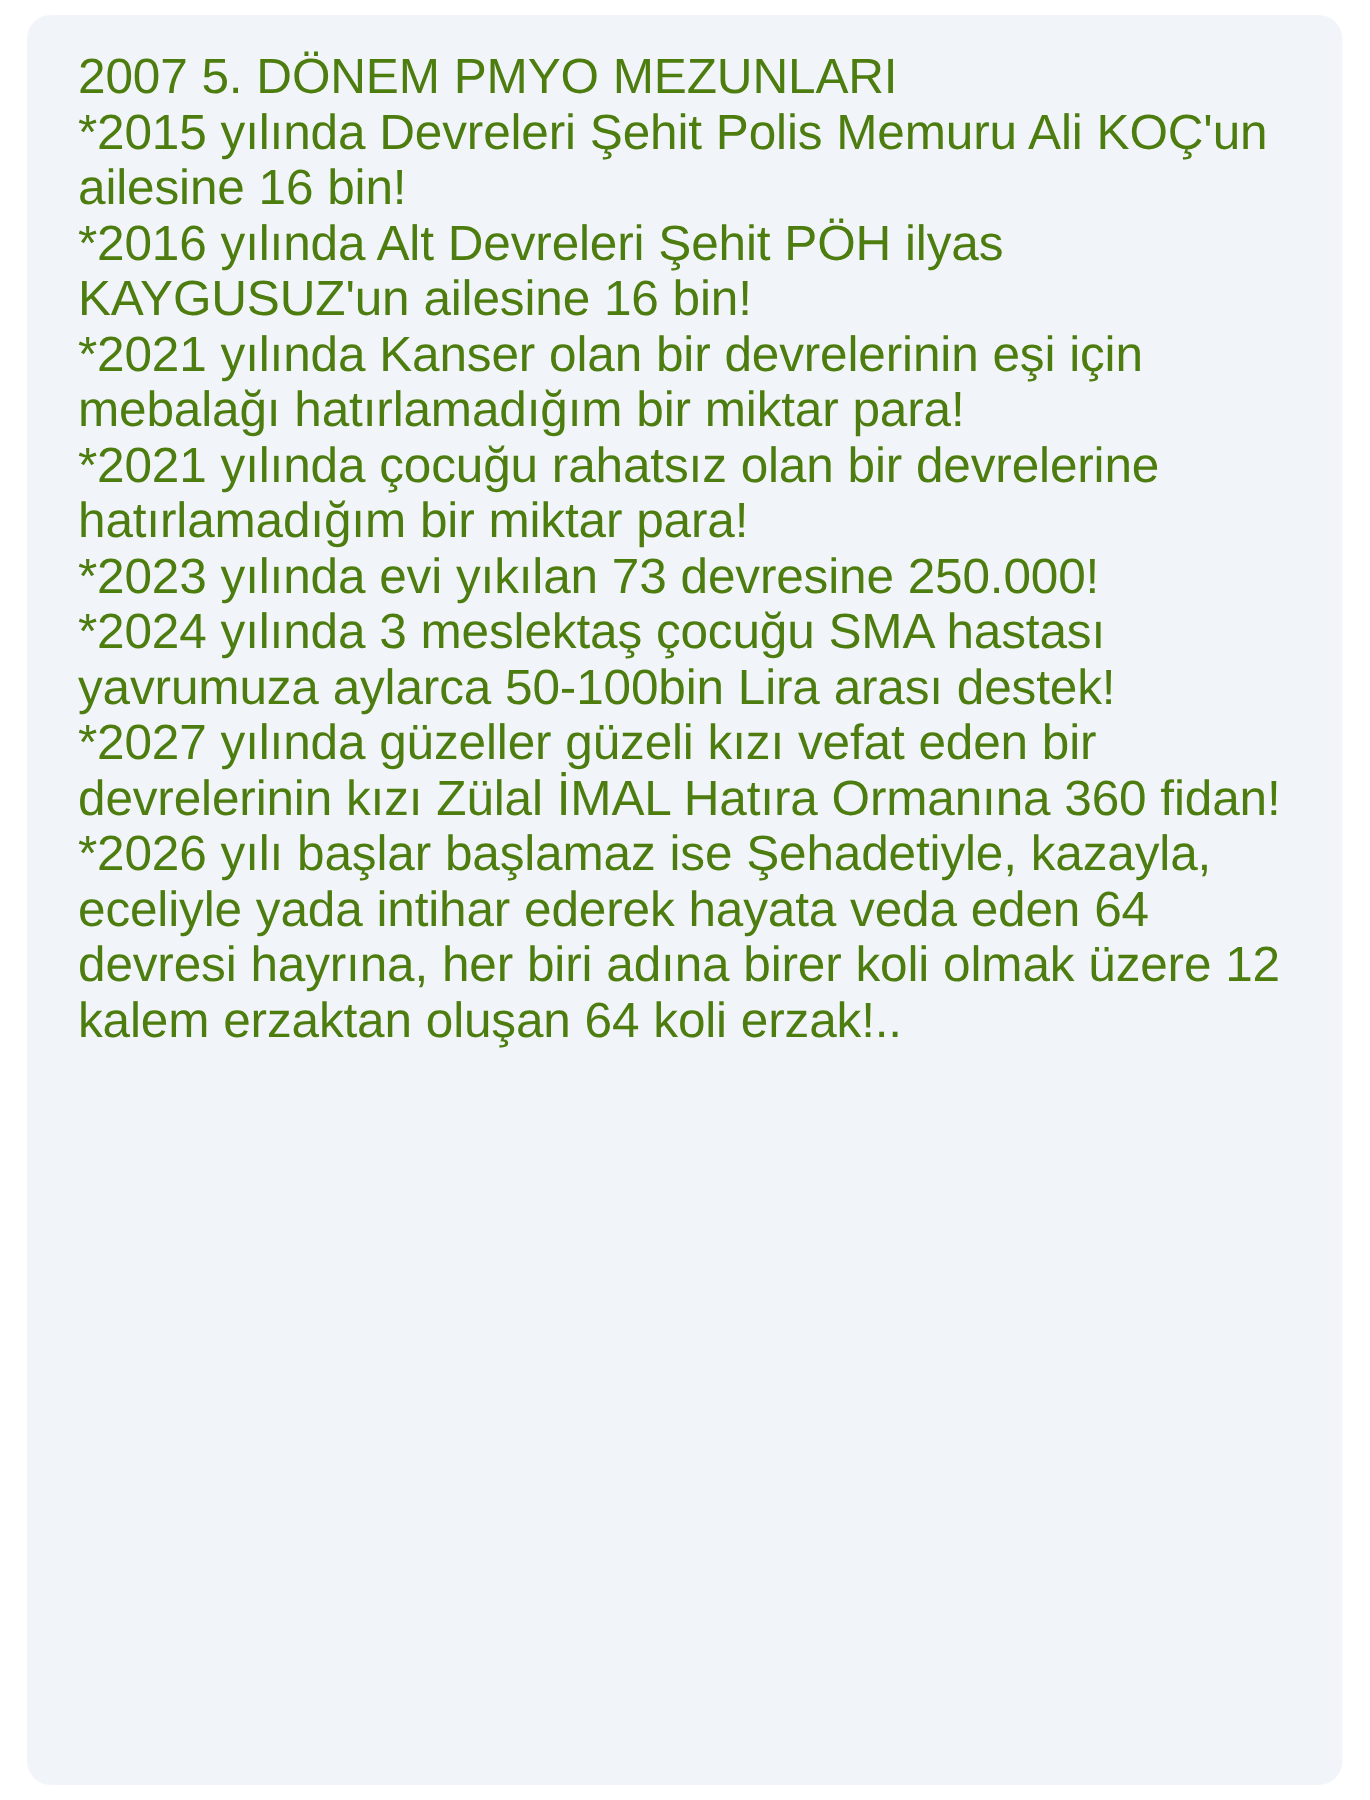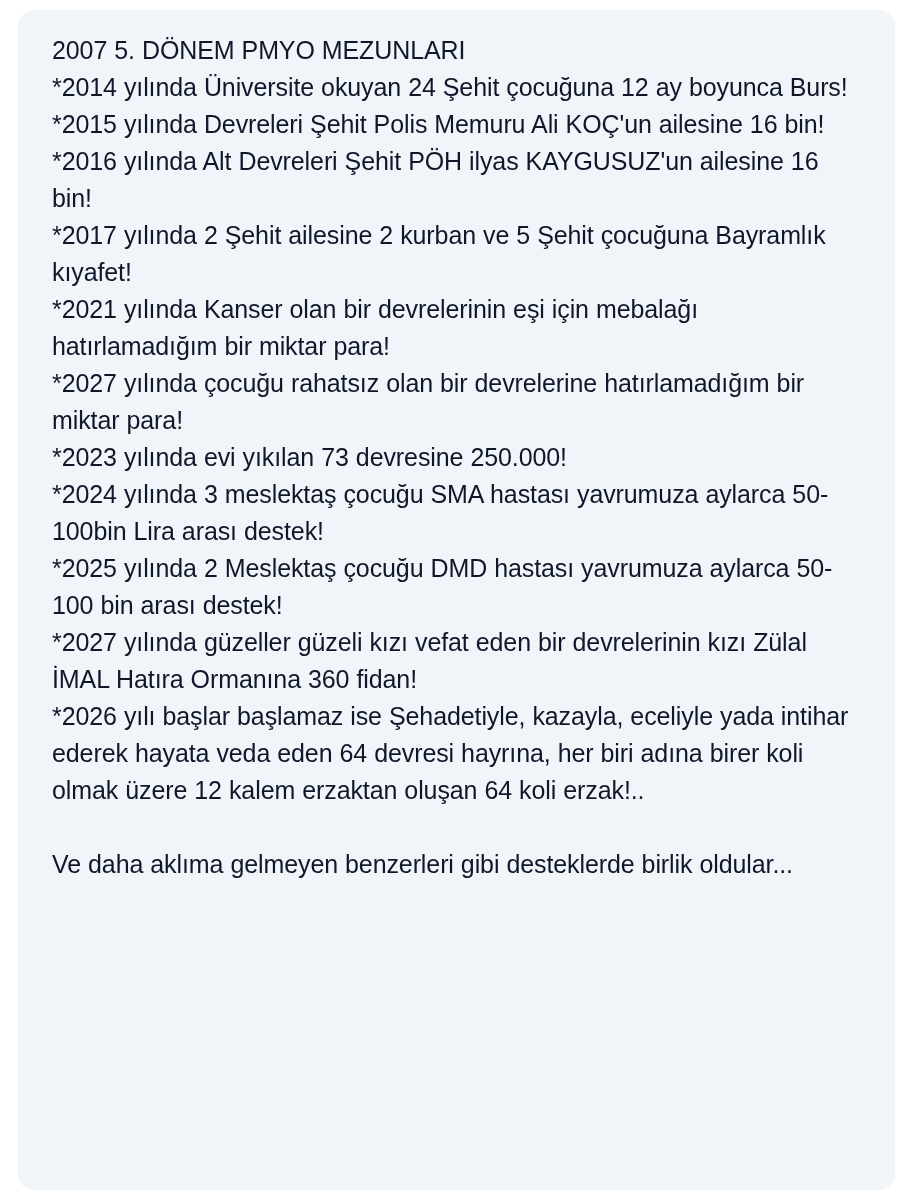--- a/index.html
+++ b/index.html
@@ -26,50 +26,46 @@
     top: 10px;
     width: 877px;
     height: 1180px;
     background: #f1f5fa;
     border-radius: 16px;
     box-sizing: border-box;
     padding: 22px 30px 0 34px;
     overflow: hidden;
   }
   .note-body {
-    font-size: 25px;
+    font-size: 33px;
     line-height: 37px;
-    color: #0f172a;
+    color: #4d7c0f;
     letter-spacing: -0.1px;
     word-spacing: 0.2px;
   }
   .para {
     margin: 0;
     white-space: pre-wrap;
   }
   .spacer {
     height: 37px;
   }
 </style>
 </head>
 <body>
 
 <div class="screen">
   <div class="note-card">
     <div class="note-body">
       <p class="para">2007 5. DÖNEM PMYO MEZUNLARI</p>
-      <p class="para">*2014 yılında Üniversite okuyan 24 Şehit çocuğuna 12 ay boyunca Burs!</p>
       <p class="para">*2015 yılında Devreleri Şehit Polis Memuru Ali KOÇ'un ailesine 16 bin!</p>
       <p class="para">*2016 yılında Alt Devreleri Şehit PÖH ilyas KAYGUSUZ'un ailesine 16 bin!</p>
-      <p class="para">*2017 yılında 2 Şehit ailesine 2 kurban ve 5 Şehit çocuğuna Bayramlık kıyafet!</p>
       <p class="para">*2021 yılında Kanser olan bir devrelerinin eşi için mebalağı hatırlamadığım bir miktar para!</p>
-      <p class="para">*2027 yılında çocuğu rahatsız olan bir devrelerine hatırlamadığım bir miktar para!</p>
+      <p class="para">*2021 yılında çocuğu rahatsız olan bir devrelerine hatırlamadığım bir miktar para!</p>
       <p class="para">*2023 yılında evi yıkılan 73 devresine 250.000!</p>
       <p class="para">*2024 yılında 3 meslektaş çocuğu SMA hastası yavrumuza aylarca 50-100bin Lira arası destek!</p>
-      <p class="para">*2025 yılında 2 Meslektaş çocuğu DMD hastası yavrumuza aylarca 50-100 bin arası destek!</p>
       <p class="para">*2027 yılında güzeller güzeli kızı vefat eden bir devrelerinin kızı Zülal İMAL Hatıra Ormanına 360 fidan!</p>
       <p class="para">*2026 yılı başlar başlamaz ise Şehadetiyle, kazayla, eceliyle yada intihar ederek hayata veda eden 64 devresi hayrına, her biri adına birer koli olmak üzere 12 kalem erzaktan oluşan 64 koli erzak!..</p>
       <div class="spacer"></div>
-      <p class="para">Ve daha aklıma gelmeyen benzerleri gibi desteklerde birlik oldular...</p>
       <div class="spacer"></div>
     </div>
   </div>
 </div>
 
 </body></html>

